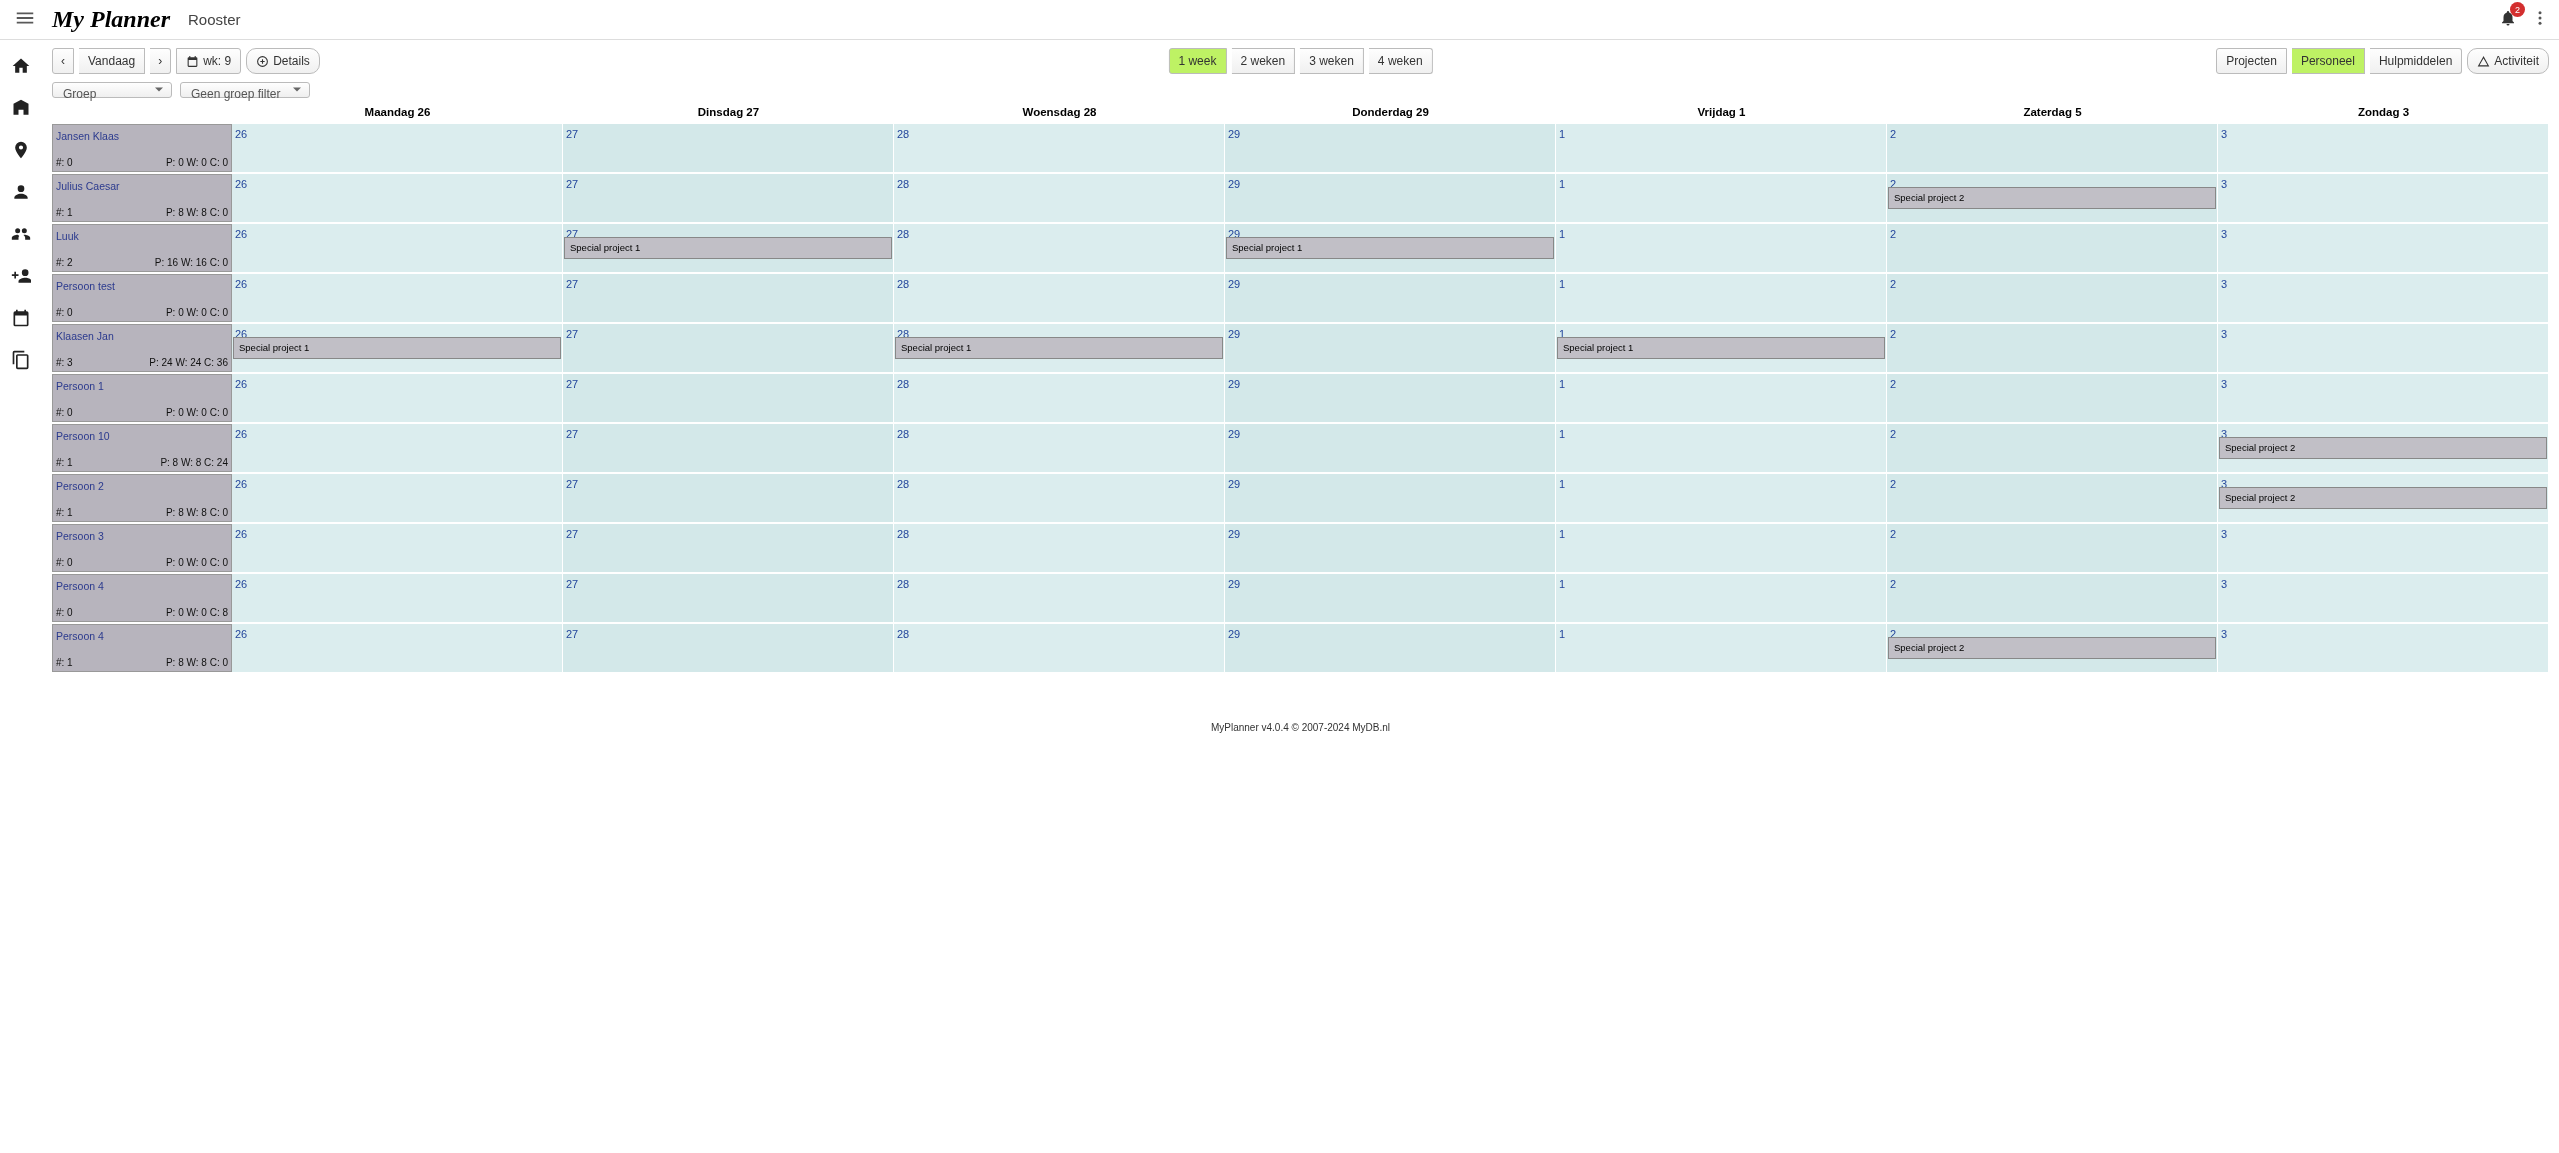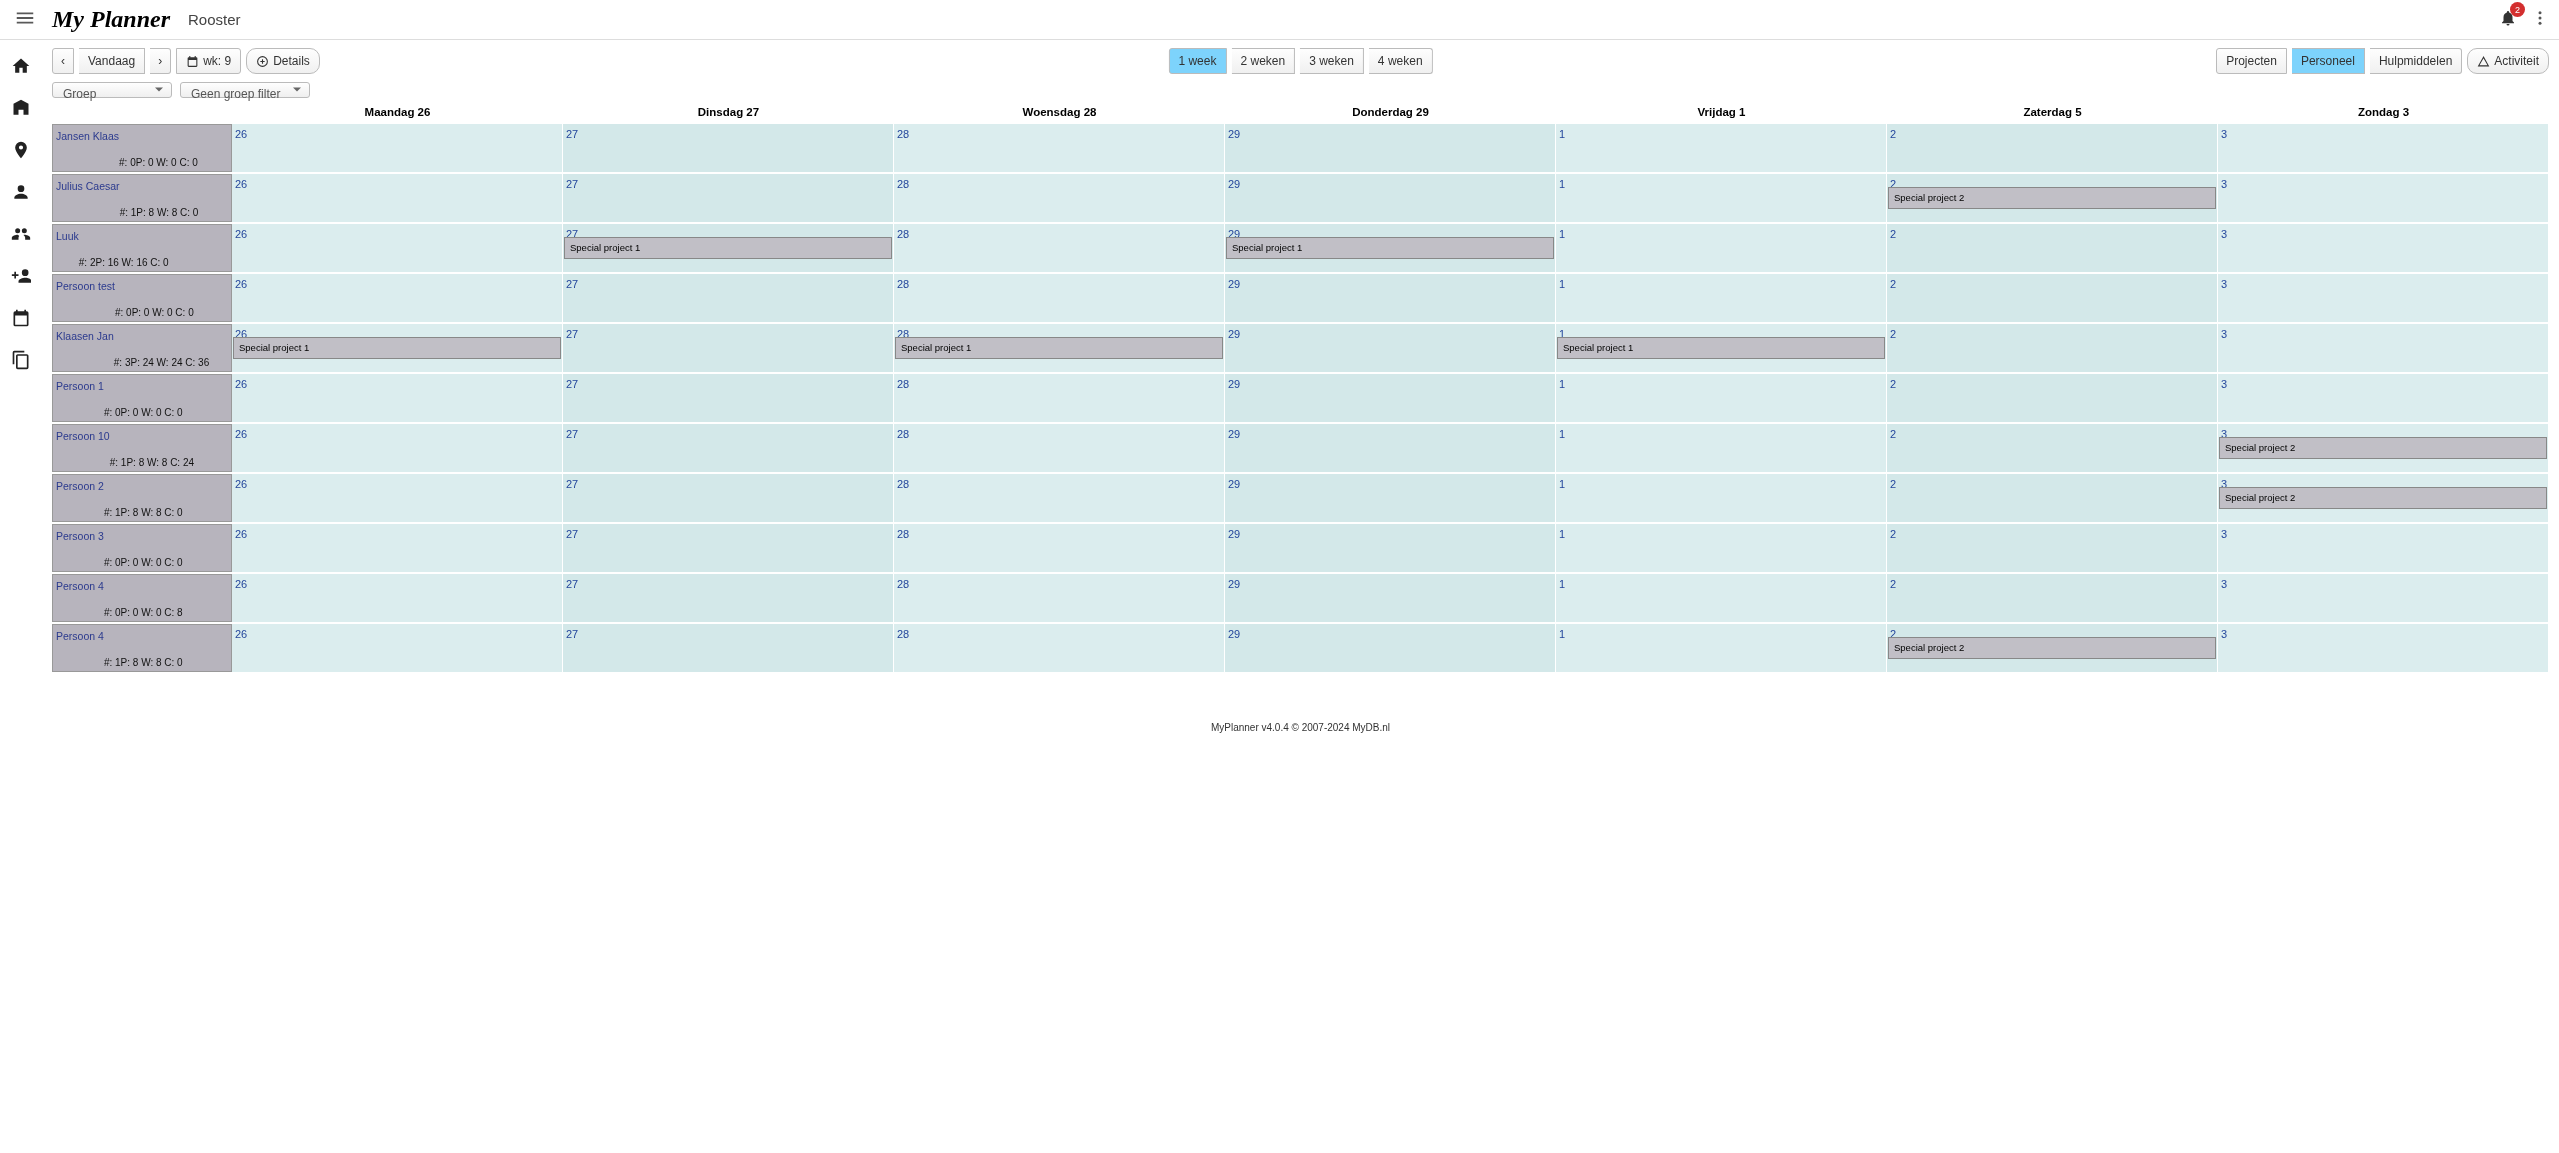--- a/index.html
+++ b/index.html
@@ -27,42 +27,42 @@
 
 .toolbar { display: flex; align-items: center; margin-bottom: 8px; position: relative; }
 .btn-group { display: flex; }
 .btn { background: linear-gradient(#fefefe, #f0f0f0); border: 1px solid #bbb; padding: 4px 9px; font-size: 12px; cursor: pointer; display: flex; align-items: center; gap: 4px; color: #333; height: 26px; }
 .btn-group .btn:not(:first-child) { border-left: none; }
 .btn-group .btn:first-child { border-radius: 3px 0 0 3px; }
 .btn-group .btn:last-child { border-radius: 0 3px 3px 0; }
 .btn.square { border-radius: 10px; }
 .btn.icon-only { padding: 4px 8px; }
 .btn svg { width: 13px; height: 13px; fill: #333; }
-.btn.active { background: #7dd3fc; }
+.btn.active { background: #bef264; }
 .toolbar .btn { margin-right: 0px; }
 .btn-group + .btn-group, .btn-group + .btn, .btn + .btn-group, .btn + .btn { margin-left: 5px; }
 
 .toolbar-center { position: absolute; left: 50%; transform: translateX(-50%); }
 .toolbar-right { margin-left: auto; display: flex; }
 
 
 .filters-row { display: flex; gap: 8px; margin-bottom: 4px; }
 .select { background: linear-gradient(#fefefe, #efefef); border: 1px solid #bbb; border-radius: 3px; padding: 4px 28px 4px 10px; font-size: 12px; cursor: pointer; position: relative; min-width: 120px; color: #555; height: 16px; }
 .select.wide { min-width: 130px; }
 .select::after { content: ''; position: absolute; right: 8px; top: 50%; transform: translateY(-30%); border: 4px solid transparent; border-top-color: #666; }
 
 
 .cal-wrap {}
 .cal-header { display: flex; }
 .cal-header .side-col { width: 180px; min-width:180px; }
 .cal-header .day-col { flex: 1; text-align: center; font-size: 11.5px; font-weight: 600; padding: 4px 0 6px 0; color: #000; }
 
 .cal-body { }
 .cal-row { display: flex; margin-bottom: 2px; height: 48px; }
-.cal-row .side-col { width: 180px; min-width:180px; background: #b7b4bd; border: 1px solid #999; display: flex; flex-direction: row; padding: 3px 3px; font-size: 10px; border-right:1px solid #999;}
+.cal-row .side-col { width: 180px; min-width:180px; background: #b7b4bd; border: 1px solid #999; display: flex; flex-direction: column; padding: 3px 3px; font-size: 10px; border-right:1px solid #999;}
 .cal-row .side-col .pname { color: #2b3a8e; font-size: 10.5px; font-weight: 500; margin-top: 2px; }
 .cal-row .side-col .pstats { display: flex; justify-content: space-between; color: #111; margin-top: auto; font-size: 10px; }
 .cal-row .day-col { flex: 1; background: #dbedee; border-right: 1px solid #fff; position: relative; padding: 2px 3px; }
 .cal-row .day-col:nth-child(odd) { background: #d3e8e9; }
 .day-num { font-size: 11px; color: #24469c; }
 .event { position: absolute; top: 13px; left: 1px; height: 22px; background: #c1bfc6; border: 1px solid #888; font-size: 9.5px; padding: 4px 5px; white-space: nowrap; overflow: hidden; color: #000; }
 .event.fullw { right: 1px; }
 
 .footer { text-align: center; font-size: 10px; color: #333; margin: 50px 0 8px 0; }
 </style>

